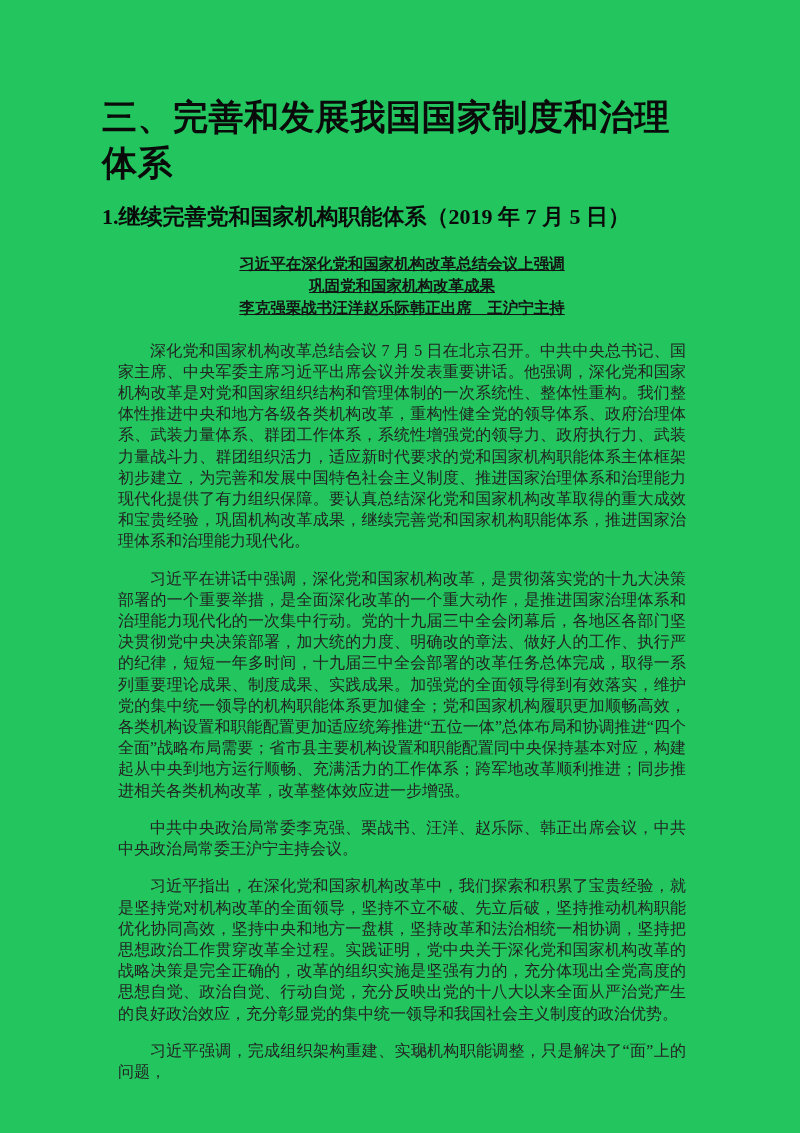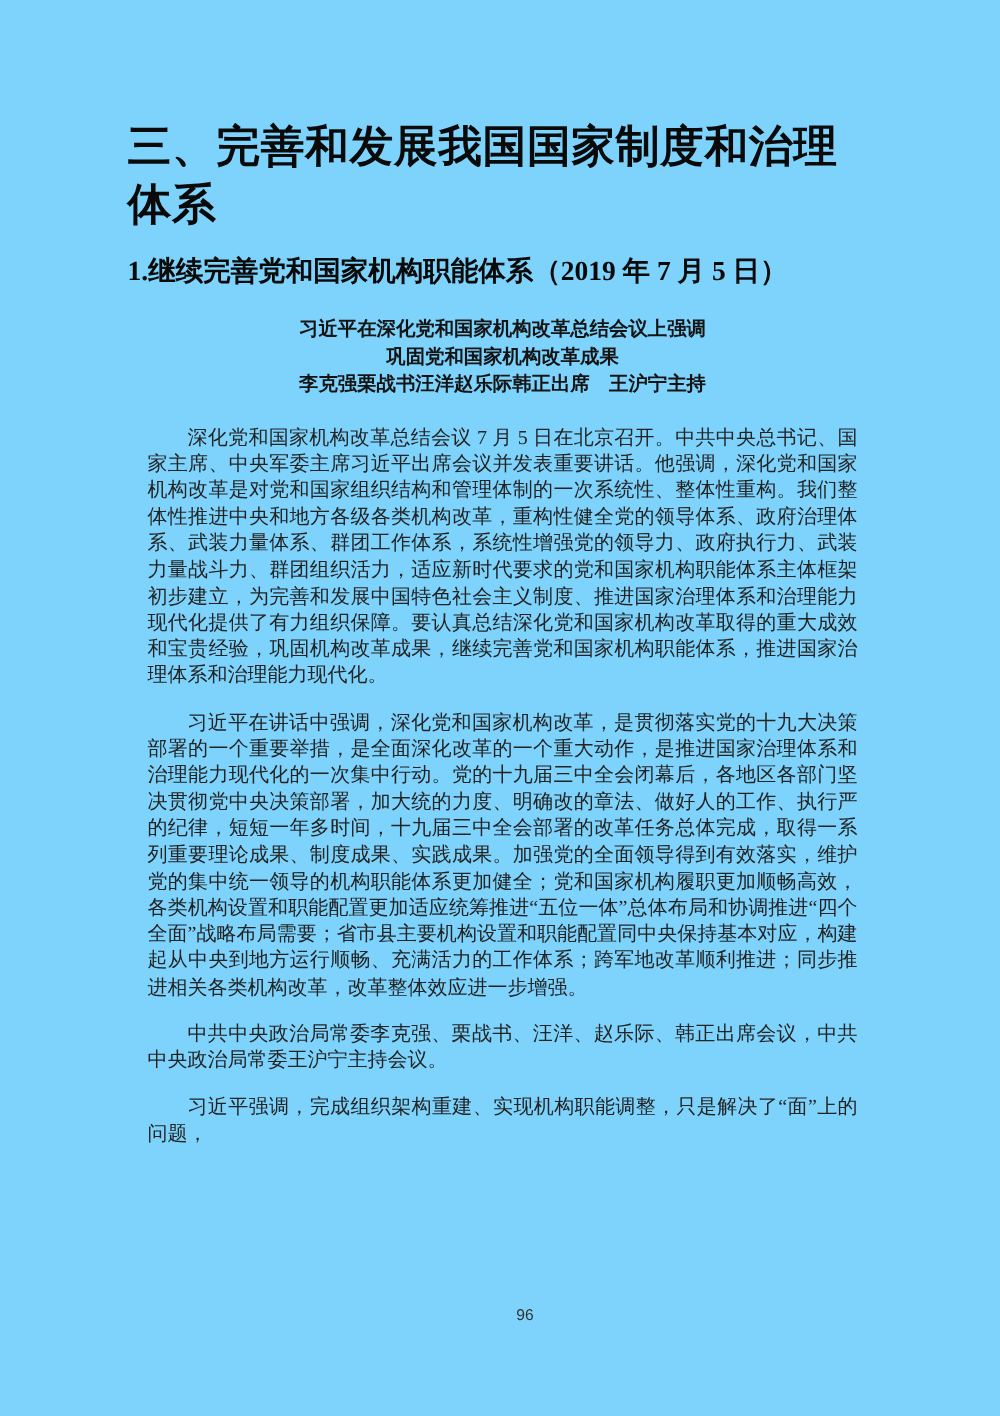--- a/index.html
+++ b/index.html
@@ -5,21 +5,21 @@
   html, body {
     margin: 0;
     padding: 0;
     background: #ffffff;
   }
   .page {
     position: relative;
     width: 800px;
     height: 1133px;
     box-sizing: border-box;
-    background: #7dd3fc;
+    background: #22c55e;
     padding: 95px 98px 0 102px;
     overflow: hidden;
     font-family: "Liberation Serif", "DejaVu Serif", serif;
     color: #1f1f1f;
   }
   h1.chapter {
     margin: 0;
     font-size: 35px;
     line-height: 1.30;
     font-weight: 700;
@@ -37,20 +37,21 @@
     margin-top: 18px;
     text-align: center;
     font-family: "Liberation Sans", "DejaVu Sans", sans-serif;
     font-weight: 700;
     font-size: 15.5px;
     line-height: 22px;
     color: #141414;
   }
   .subtitle div {
     margin: 0;
+    text-decoration: underline;
   }
   .body-text {
     margin-top: 21px;
   }
   .body-text p {
     margin: 16px;
     font-size: 16px;
     line-height: 21.2px;
     text-align: justify;
     text-indent: 2em;
@@ -80,18 +81,19 @@
   <div class="subtitle">
     <div>习近平在深化党和国家机构改革总结会议上强调</div>
     <div>巩固党和国家机构改革成果</div>
     <div>李克强栗战书汪洋赵乐际韩正出席　王沪宁主持</div>
   </div>
 
   <div class="body-text">
     <p>深化党和国家机构改革总结会议 7 月 5 日在北京召开。中共中央总书记、国家主席、中央军委主席习近平出席会议并发表重要讲话。他强调，深化党和国家机构改革是对党和国家组织结构和管理体制的一次系统性、整体性重构。我们整体性推进中央和地方各级各类机构改革，重构性健全党的领导体系、政府治理体系、武装力量体系、群团工作体系，系统性增强党的领导力、政府执行力、武装力量战斗力、群团组织活力，适应新时代要求的党和国家机构职能体系主体框架初步建立，为完善和发展中国特色社会主义制度、推进国家治理体系和治理能力现代化提供了有力组织保障。要认真总结深化党和国家机构改革取得的重大成效和宝贵经验，巩固机构改革成果，继续完善党和国家机构职能体系，推进国家治理体系和治理能力现代化。</p>
     <p>习近平在讲话中强调，深化党和国家机构改革，是贯彻落实党的十九大决策部署的一个重要举措，是全面深化改革的一个重大动作，是推进国家治理体系和治理能力现代化的一次集中行动。党的十九届三中全会闭幕后，各地区各部门坚决贯彻党中央决策部署，加大统的力度、明确改的章法、做好人的工作、执行严的纪律，短短一年多时间，十九届三中全会部署的改革任务总体完成，取得一系列重要理论成果、制度成果、实践成果。加强党的全面领导得到有效落实，维护党的集中统一领导的机构职能体系更加健全；党和国家机构履职更加顺畅高效，各类机构设置和职能配置更加适应统筹推进“五位一体”总体布局和协调推进“四个全面”战略布局需要；省市县主要机构设置和职能配置同中央保持基本对应，构建起从中央到地方运行顺畅、充满活力的工作体系；跨军地改革顺利推进；同步推进相关各类机构改革，改革整体效应进一步增强。</p>
     <p>中共中央政治局常委李克强、栗战书、汪洋、赵乐际、韩正出席会议，中共中央政治局常委王沪宁主持会议。</p>
+    <p>习近平指出，在深化党和国家机构改革中，我们探索和积累了宝贵经验，就是坚持党对机构改革的全面领导，坚持不立不破、先立后破，坚持推动机构职能优化协同高效，坚持中央和地方一盘棋，坚持改革和法治相统一相协调，坚持把思想政治工作贯穿改革全过程。实践证明，党中央关于深化党和国家机构改革的战略决策是完全正确的，改革的组织实施是坚强有力的，充分体现出全党高度的思想自觉、政治自觉、行动自觉，充分反映出党的十八大以来全面从严治党产生的良好政治效应，充分彰显党的集中统一领导和我国社会主义制度的政治优势。</p>
     <p>习近平强调，完成组织架构重建、实现机构职能调整，只是解决了“面”上的问题，</p>
   </div>
 
   <div class="page-number">96</div>
 
 </div>
 
 </body></html>

